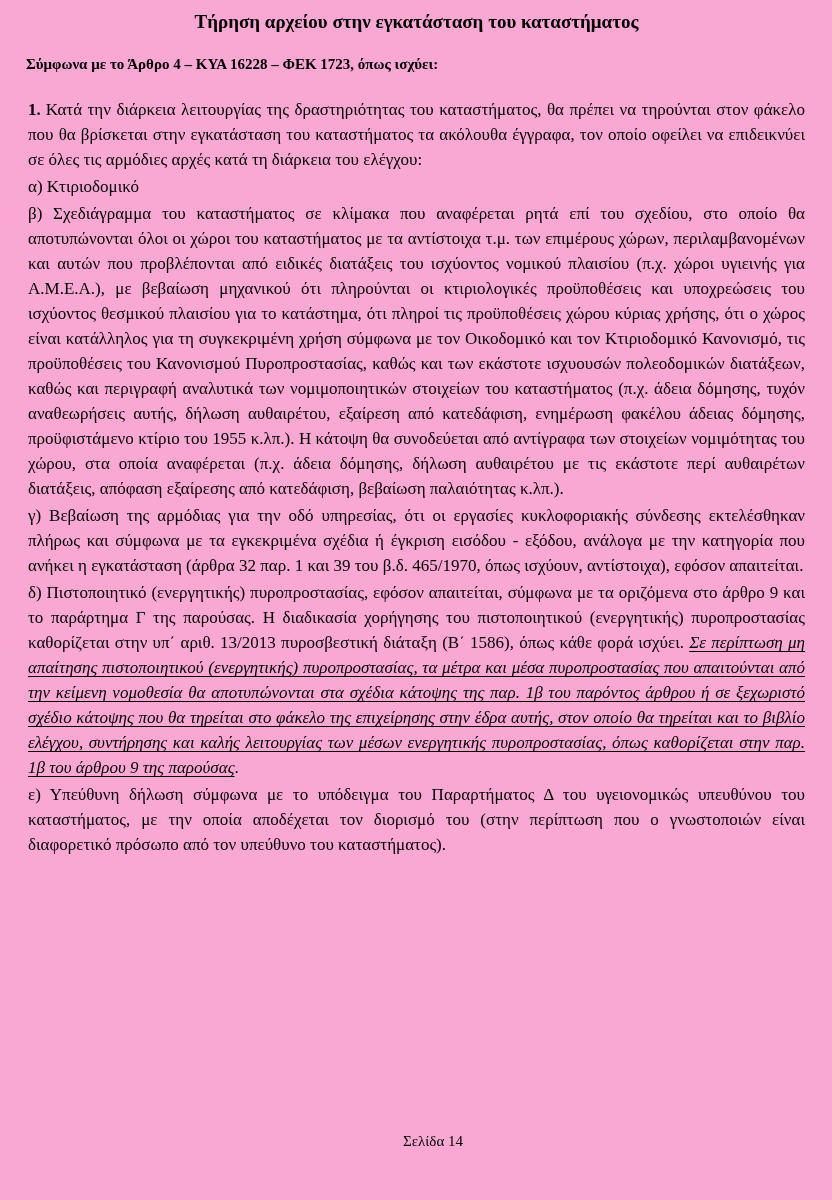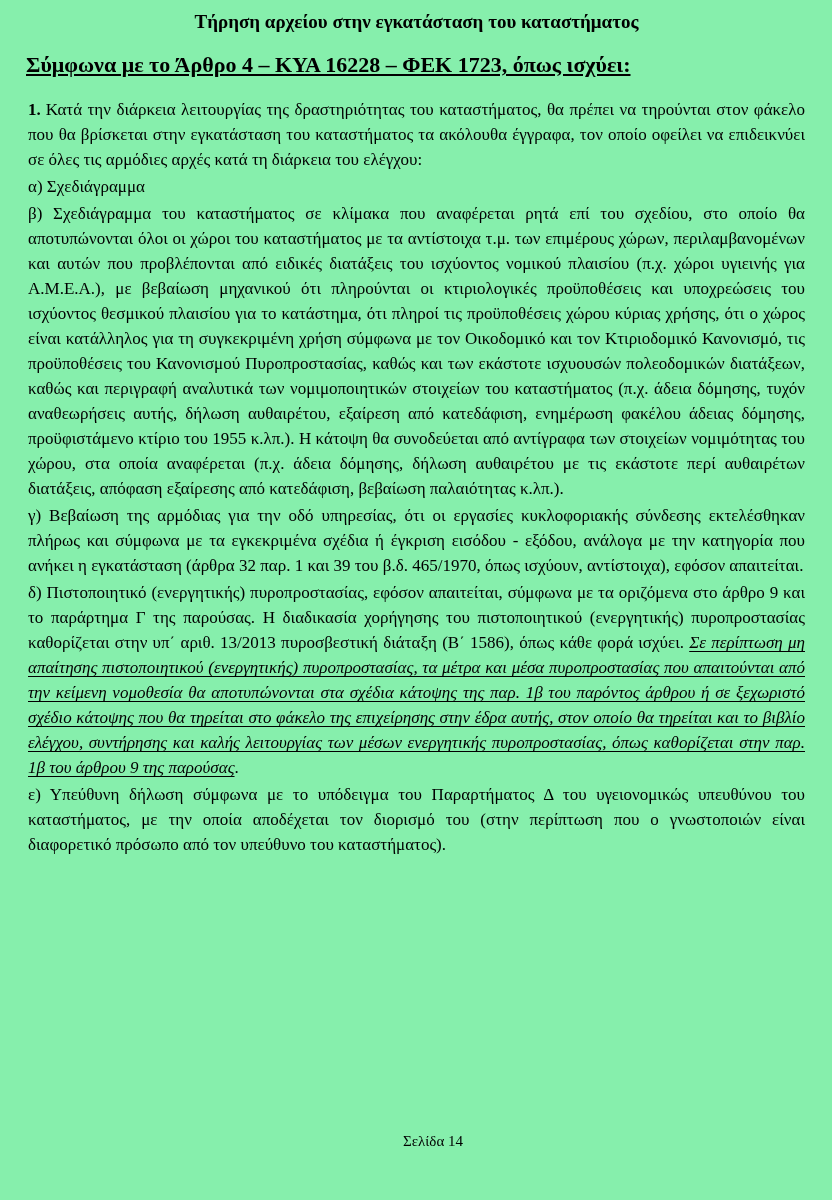--- a/index.html
+++ b/index.html
@@ -4,21 +4,21 @@
 <style>
   html, body {
     margin: 0;
     padding: 0;
     background: #ffffff;
   }
   .page {
     position: relative;
     width: 832px;
     height: 1200px;
-    background: #86efac;
+    background: #f9a8d4;
     color: #000000;
     font-family: "Liberation Serif", "DejaVu Serif", serif;
     overflow: hidden;
     box-sizing: border-box;
   }
   .content {
     padding: 9px 25px 0 26px;
   }
   .doc-title {
     margin: 0;
@@ -30,24 +30,23 @@
   .intro-par {
     margin: 21px 0 0 0;
     font-weight: 700;
     font-size: 17.5px;
     line-height: 25px;
     text-align: justify;
   }
   .law-ref {
     margin: 17px 0 0 0;
     font-weight: 700;
-    font-size: 22px;
+    font-size: 15px;
     line-height: 25px;
     text-align: left;
-    text-decoration: underline;
   }
   .body-text {
     margin-top: 20px;
   }
   .body-text p {
     margin: 2px;
     font-size: 17px;
     line-height: 25px;
     text-align: justify;
   }
@@ -80,21 +79,21 @@
 
     <h1 class="doc-title">Τήρηση αρχείου στην εγκατάσταση του καταστήματος</h1>
 
 
     <p class="law-ref">Σύμφωνα με το Άρθρο 4 – ΚΥΑ 16228 – ΦΕΚ 1723, όπως ισχύει:</p>
 
     <div class="body-text">
 
       <p><span class="num-bold">1.</span><span>Κατά την διάρκεια λειτουργίας της δραστηριότητας του καταστήματος, θα πρέπει να τηρούνται στον φάκελο που θα βρίσκεται στην εγκατάσταση του καταστήματος τα ακόλουθα έγγραφα, τον οποίο οφείλει να επιδεικνύει σε όλες τις αρμόδιες αρχές κατά τη διάρκεια του ελέγχου:</span></p>
 
-      <p>α) Σχεδιάγραμμα</p>
+      <p>α) Κτιριοδομικό</p>
 
       <p>β) Σχεδιάγραμμα του καταστήματος σε κλίμακα που αναφέρεται ρητά επί του σχεδίου, στο οποίο θα αποτυπώνονται όλοι οι χώροι του καταστήματος με τα αντίστοιχα τ.μ. των επιμέρους χώρων, περιλαμβανομένων και αυτών που προβλέπονται από ειδικές διατάξεις του ισχύοντος νομικού πλαισίου (π.χ. χώροι υγιεινής για Α.Μ.Ε.Α.), με βεβαίωση μηχανικού ότι πληρούνται οι κτιριολογικές προϋποθέσεις και υποχρεώσεις του ισχύοντος θεσμικού πλαισίου για το κατάστημα, ότι πληροί τις προϋποθέσεις χώρου κύριας χρήσης, ότι ο χώρος είναι κατάλληλος για τη συγκεκριμένη χρήση σύμφωνα με τον Οικοδομικό και τον Κτιριοδομικό Κανονισμό, τις προϋποθέσεις του Κανονισμού Πυροπροστασίας, καθώς και των εκάστοτε ισχυουσών πολεοδομικών διατάξεων, καθώς και περιγραφή αναλυτικά των νομιμοποιητικών στοιχείων του καταστήματος (π.χ. άδεια δόμησης, τυχόν αναθεωρήσεις αυτής, δήλωση αυθαιρέτου, εξαίρεση από κατεδάφιση, ενημέρωση φακέλου άδειας δόμησης, προϋφιστάμενο κτίριο του 1955 κ.λπ.). Η κάτοψη θα συνοδεύεται από αντίγραφα των στοιχείων νομιμότητας του χώρου, στα οποία αναφέρεται (π.χ. άδεια δόμησης, δήλωση αυθαιρέτου με τις εκάστοτε περί αυθαιρέτων διατάξεις, απόφαση εξαίρεσης από κατεδάφιση, βεβαίωση παλαιότητας κ.λπ.).</p>
 
       <p>γ) Βεβαίωση της αρμόδιας για την οδό υπηρεσίας, ότι οι εργασίες κυκλοφοριακής σύνδεσης εκτελέσθηκαν πλήρως και σύμφωνα με τα εγκεκριμένα σχέδια ή έγκριση εισόδου - εξόδου, ανάλογα με την κατηγορία που ανήκει η εγκατάσταση (άρθρα 32 παρ. 1 και 39 του β.δ. 465/1970, όπως ισχύουν, αντίστοιχα), εφόσον απαιτείται.</p>
 
       <p><span>δ) Πιστοποιητικό (ενεργητικής) πυροπροστασίας, εφόσον απαιτείται, σύμφωνα με τα οριζόμενα στο άρθρο 9 και το παράρτημα Γ της παρούσας. Η διαδικασία χορήγησης του πιστοποιητικού (ενεργητικής) πυροπροστασίας καθορίζεται στην υπ΄ αριθ. 13/2013 πυροσβεστική διάταξη (Β΄ 1586), όπως κάθε φορά ισχύει. </span><span class="ul-run">Σε περίπτωση μη απαίτησης πιστοποιητικού (ενεργητικής) πυροπροστασίας, τα μέτρα και μέσα πυροπροστασίας που απαιτούνται από την κείμενη νομοθεσία θα αποτυπώνονται στα σχέδια κάτοψης της παρ. 1β του παρόντος άρθρου ή σε ξεχωριστό σχέδιο κάτοψης που θα τηρείται στο φάκελο της επιχείρησης στην έδρα αυτής, στον οποίο θα τηρείται και το βιβλίο ελέγχου, συντήρησης και καλής λειτουργίας των μέσων ενεργητικής πυροπροστασίας, όπως καθορίζεται στην παρ. 1β του άρθρου 9 της παρούσας</span><span>.</span></p>
 
       <p>ε) Υπεύθυνη δήλωση σύμφωνα με το υπόδειγμα του Παραρτήματος Δ του υγειονομικώς υπευθύνου του καταστήματος, με την οποία αποδέχεται τον διορισμό του (στην περίπτωση που ο γνωστοποιών είναι διαφορετικό πρόσωπο από τον υπεύθυνο του καταστήματος).</p>
 
     </div>

